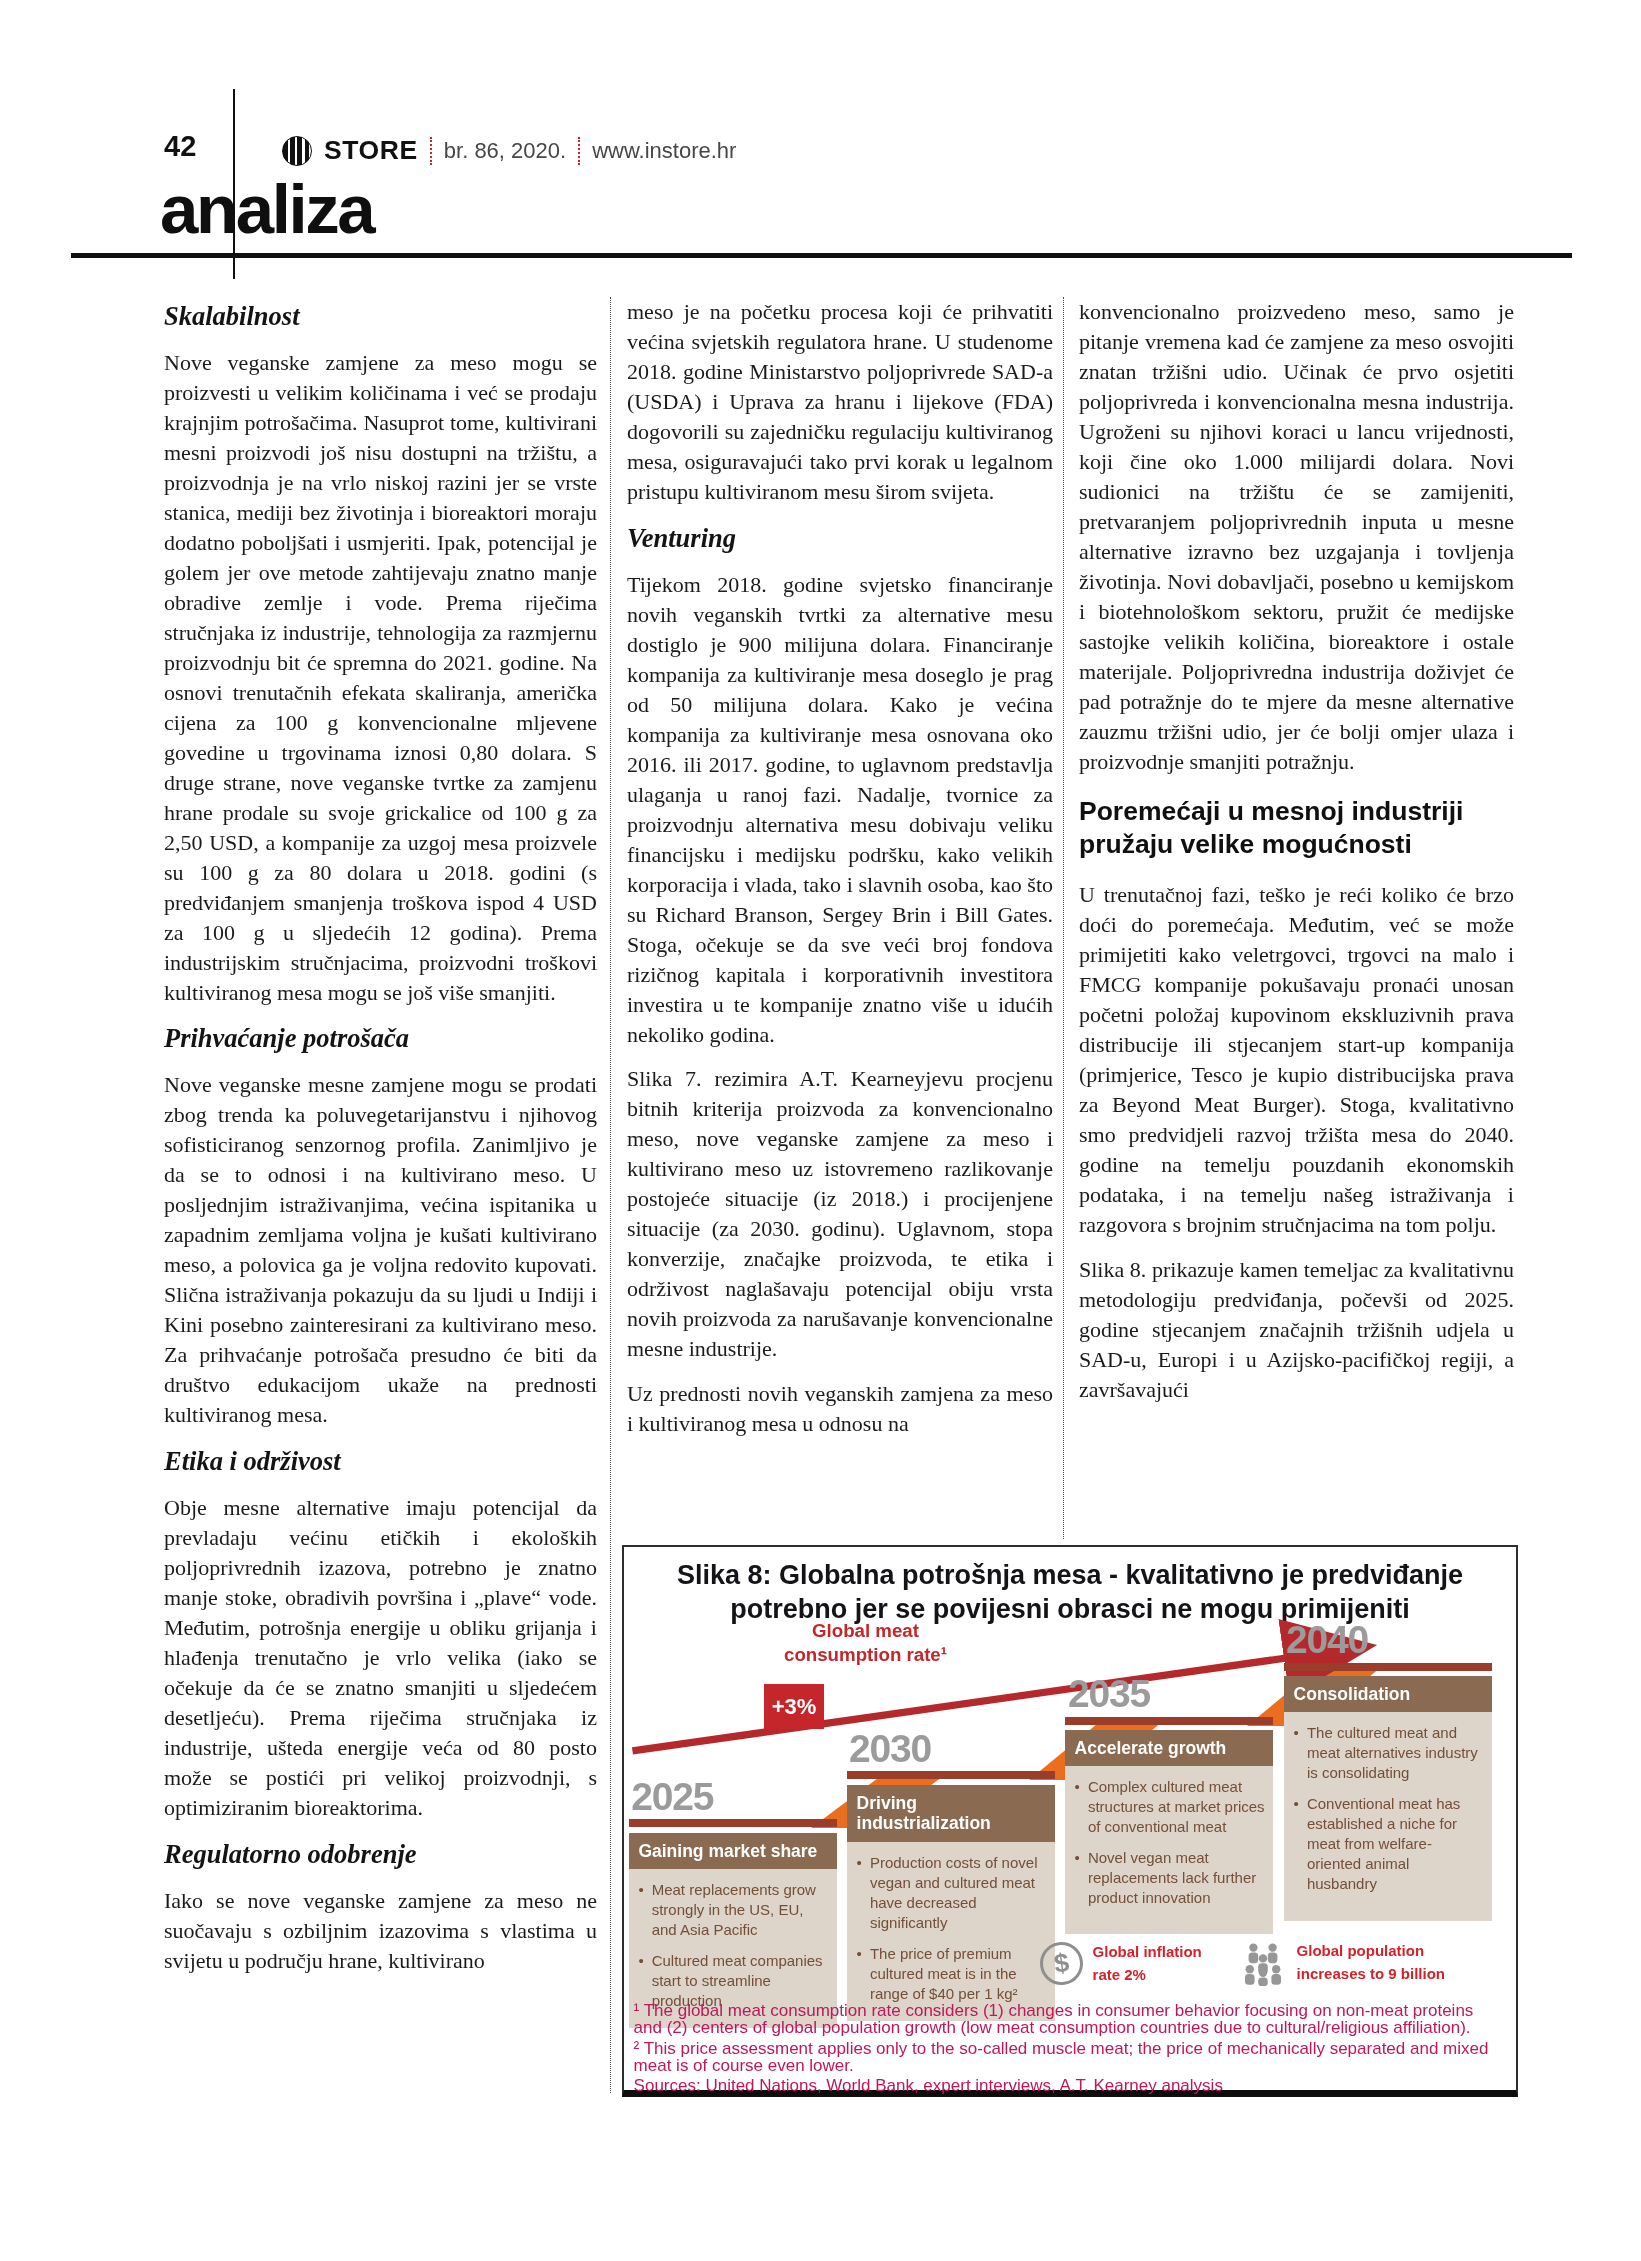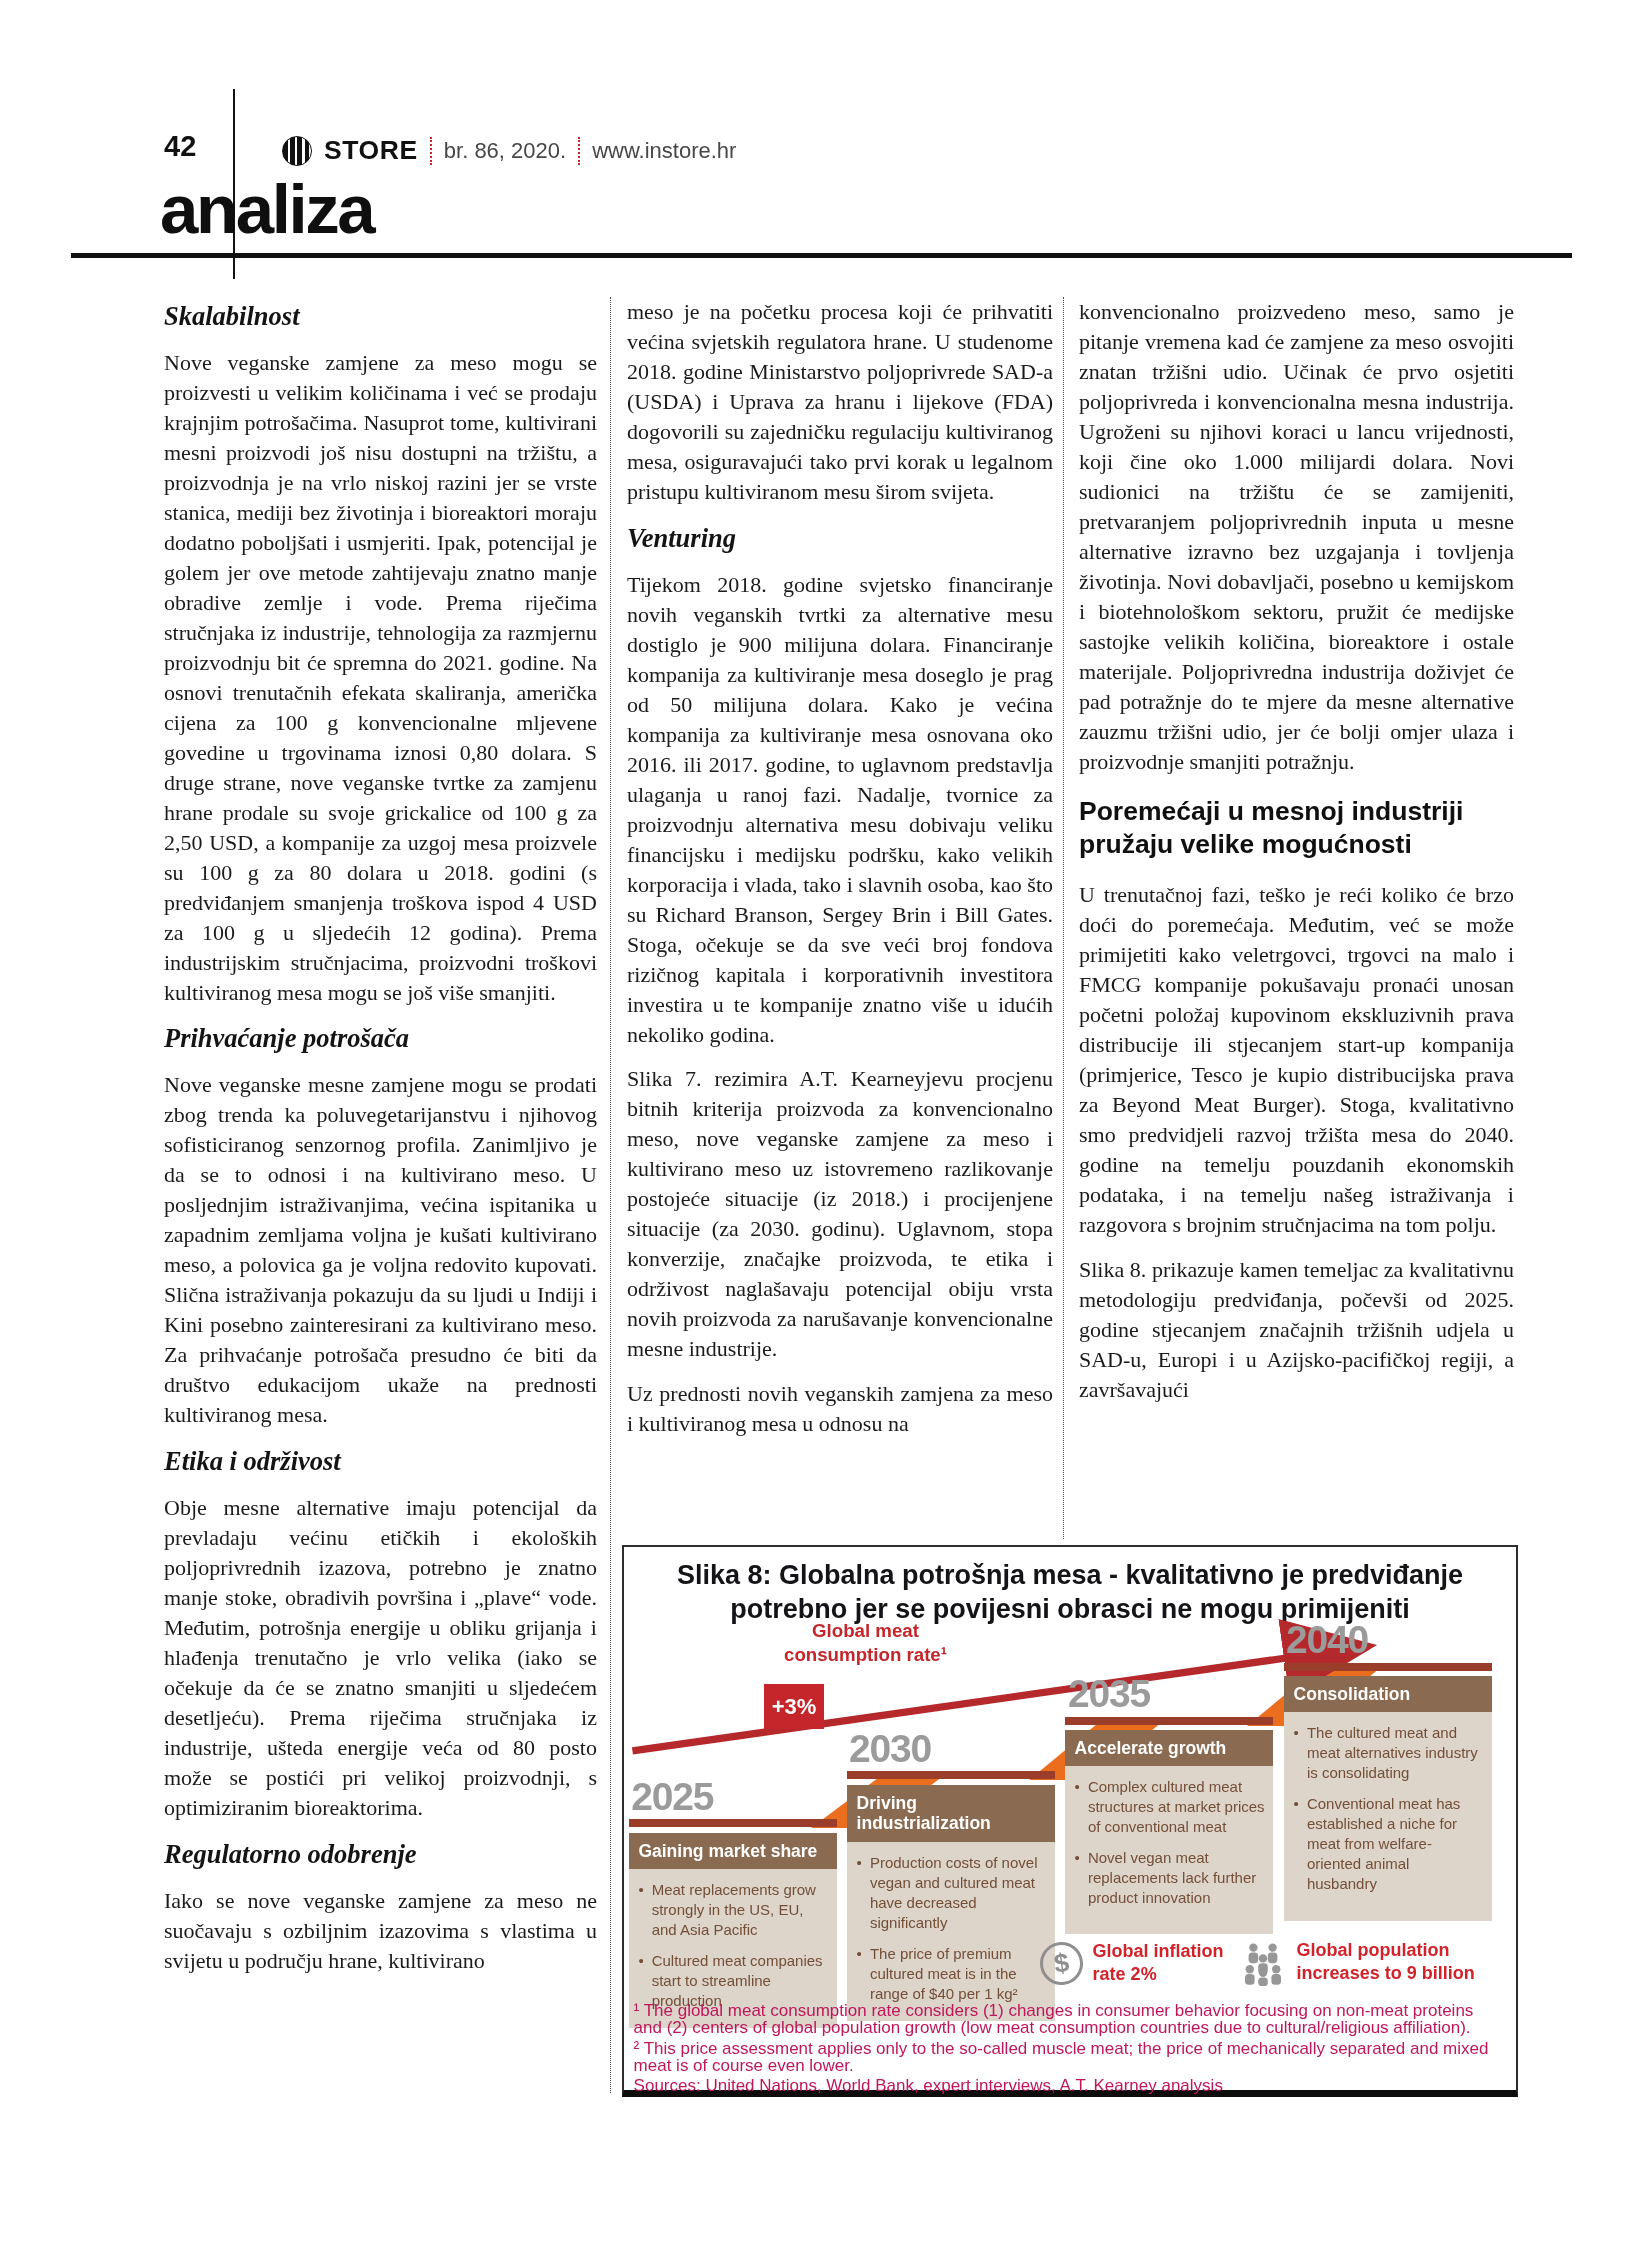--- a/index.html
+++ b/index.html
@@ -55,21 +55,21 @@
   .card-h{background:#8a6a50;color:#fff;font-weight:bold;font-size:17.5px;line-height:20.5px;
           padding:7.8px 9.6px;}
   .card-b{background:#ddd4ca;color:#744f38;flex:1;padding:11px 8.4px 6px 8.4px;}
   .card-b ul{margin:0;padding:0;list-style:none;}
   .card-b li{position:relative;padding-left:14.5px;font-size:15px;line-height:20px;margin-bottom:11px;}
   .card-b li::before{content:"\2022";position:absolute;left:1.2px;top:0;}
   .macro{position:absolute;display:flex;align-items:center;gap:9.6px;}
   .coin{width:43px;height:43px;border:3.6px solid #8f8f8f;border-radius:50%;color:#8f8f8f;
         font-weight:bold;font-size:26.5px;display:flex;align-items:center;justify-content:center;
         transform:rotate(-8deg);box-sizing:border-box;}
-  .macro-label{color:#d2232a;font-weight:bold;font-size:18px;line-height:23px;}
+  .macro-label{color:#d2232a;font-weight:bold;font-size:15px;line-height:23px;}
   .fn{position:absolute;left:9.6px;width:868px;color:#be185d;font-size:17px;line-height:17px;}
   .fn div{margin-bottom:3.6px;}
 </style>
 </head>
 <body>
 
 <div class="page">
 
   <div class="page-num">42</div>
   <div class="head-vrule"></div>

